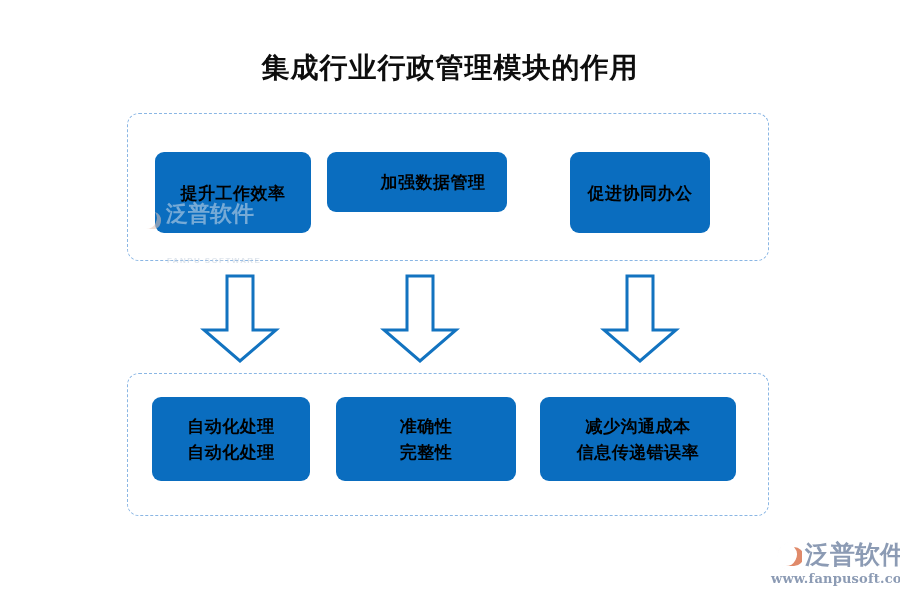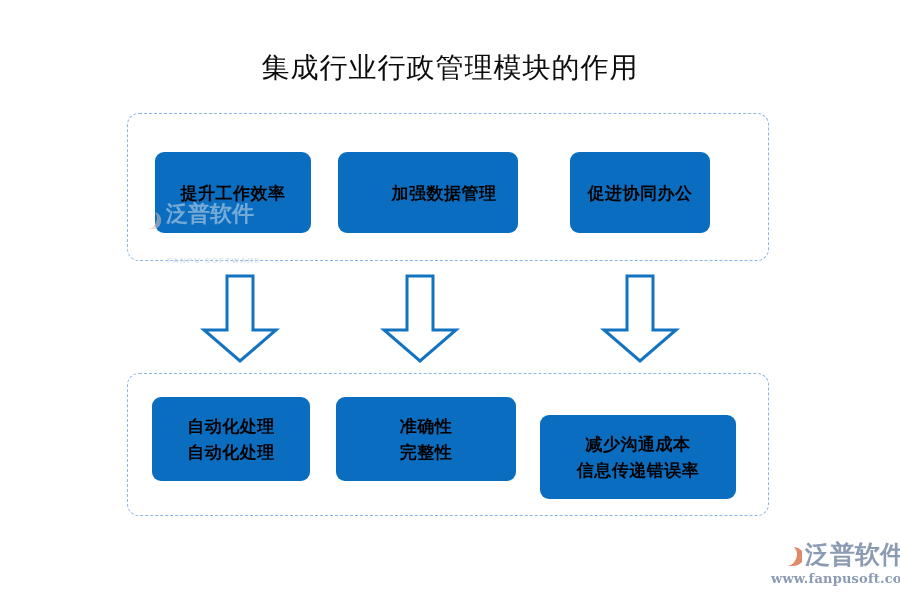--- a/index.html
+++ b/index.html
@@ -22,21 +22,21 @@
 
   
   #page-title {
     position: absolute;
     left: 0;
     top: 50px;
     width: 900px;
     text-align: center;
     font-family: "DejaVu Serif", "Liberation Serif", serif;
     font-size: 28px;
-    font-weight: 400;
+    font-weight: 700;
     color: #0d0d0d;
     letter-spacing: 1px;
     line-height: 36px;
     white-space: nowrap;
   }
 
   
   .group-box {
     position: absolute;
     border: 1.5px dashed #8ab6e4;
@@ -76,27 +76,27 @@
     text-align: center;
     z-index: 3;
   }
   .node .line {
     display: block;
     white-space: nowrap;
   }
 
   
   #node-t0 { left: 155px; top: 152px; width: 156px; height: 81px; }
-  #node-t1 { left: 338px; top: 152px; width: 180px; height: 81px; padding-left: 32px; }
+  #node-t1 { left: 327px; top: 152px; width: 180px; height: 60px; padding-left: 32px; }
   #node-t2 { left: 570px; top: 152px; width: 140px; height: 81px; border-radius: 9px; }
 
   
   #node-b0 { left: 152px; top: 397px; width: 158px; height: 84px; }
   #node-b1 { left: 336px; top: 397px; width: 180px; height: 84px; }
-  #node-b2 { left: 540px; top: 415px; width: 196px; height: 84px; }
+  #node-b2 { left: 540px; top: 397px; width: 196px; height: 84px; }
 
   
   .arrow {
     position: absolute;
     top: 274px;
     width: 80px;
     height: 90px;
     z-index: 2;
   }
   #arrow-0 { left: 200px; }

